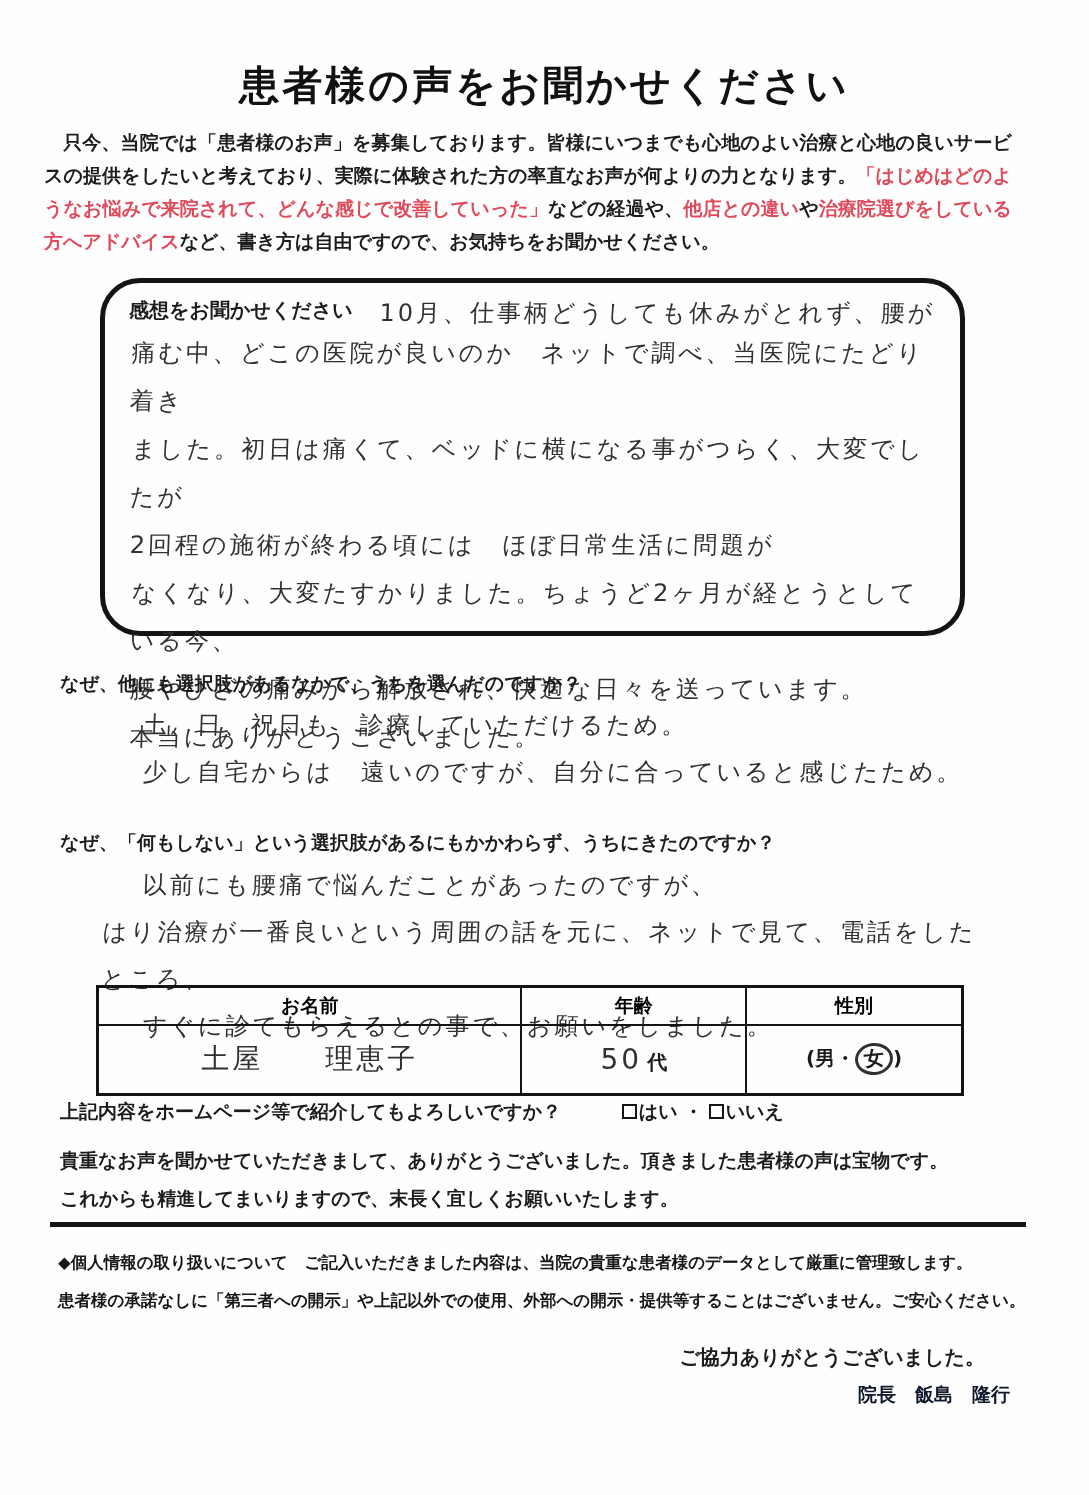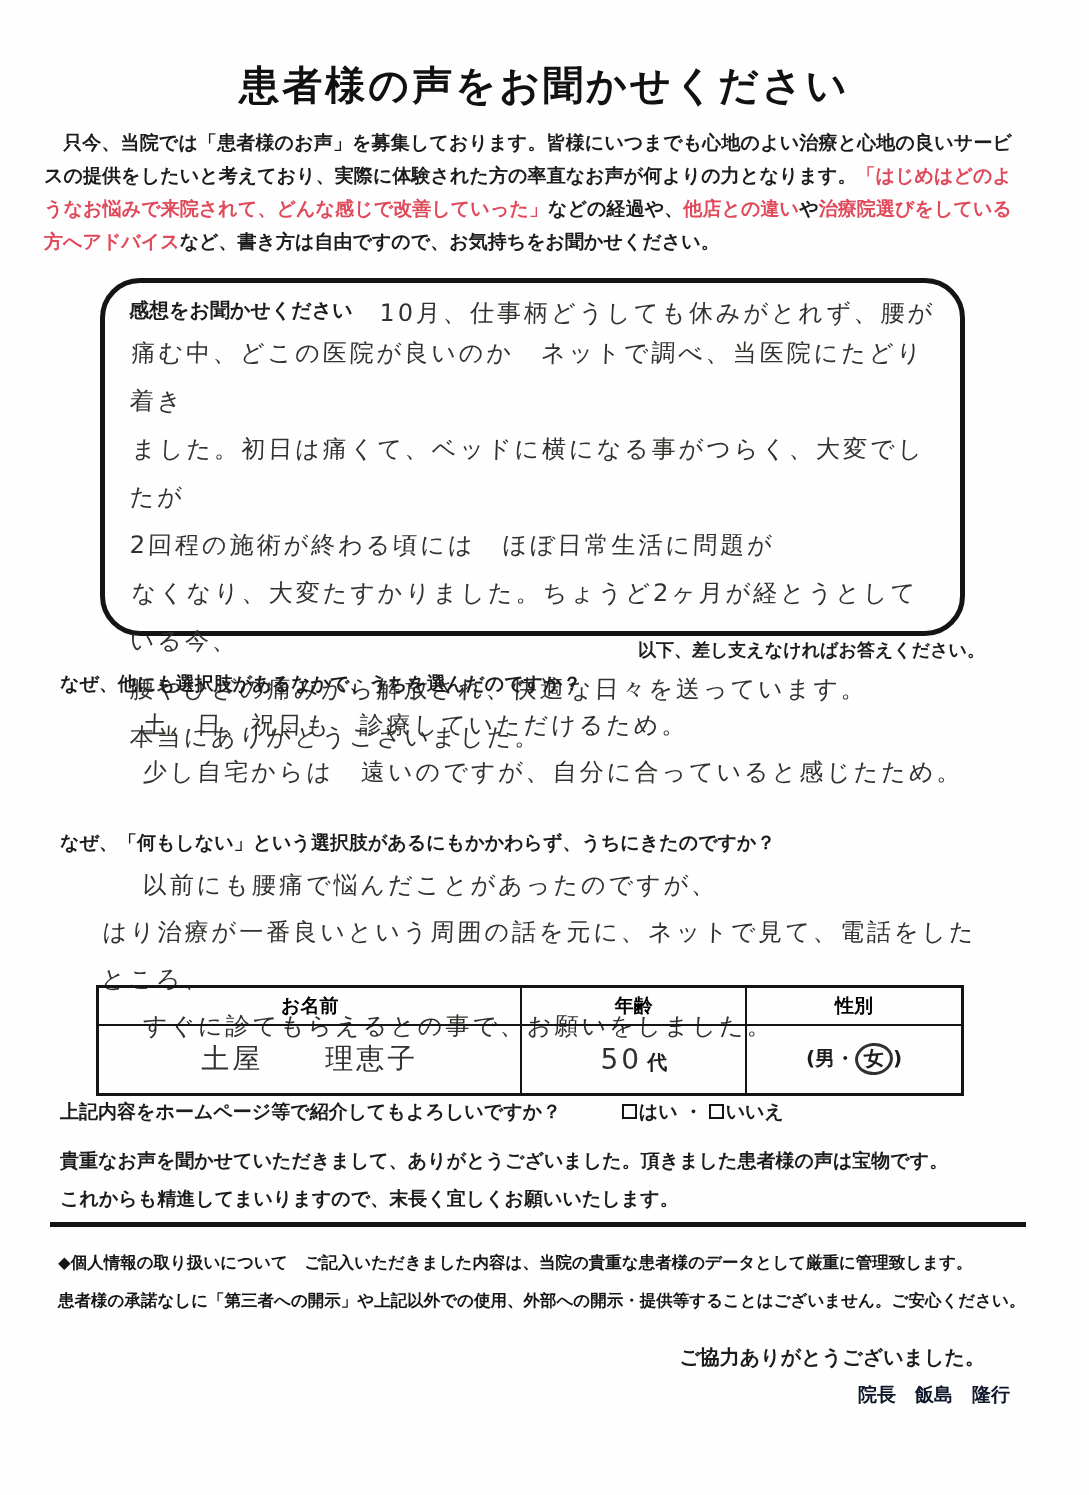--- a/index.html
+++ b/index.html
@@ -212,21 +212,20 @@
       <span class="box-label">感想をお聞かせください</span><span class="hw">10月、仕事柄どうしても休みがとれず、腰が</span>
     </div>
     <span class="hw hw-line">痛む中、どこの医院が良いのか　ネットで調べ、当医院にたどり着き</span>
     <span class="hw hw-line">ました。初日は痛くて、ベッドに横になる事がつらく、大変でしたが</span>
     <span class="hw hw-line">2回程の施術が終わる頃には　ほぼ日常生活に問題が</span>
     <span class="hw hw-line">なくなり、大変たすかりました。ちょうど2ヶ月が経とうとしている今、</span>
     <span class="hw hw-line">腰やひざの痛みから解放され、快適な日々を送っています。</span>
     <span class="hw hw-line">本当にありがとうございました。</span>
   </div>
 
-  <div class="note-right">以下、差し支えなければお答えください。</div>
 
   <div id="q1-heading" class="question-heading">なぜ、他にも選択肢があるなかで、うちを選んだのですか？</div>
   <div id="q1-answers" class="answers">
     <span class="hw hw-line hw-inset">土、日、祝日も　診療していただけるため。</span>
     <span class="hw hw-line hw-inset">少し自宅からは　遠いのですが、自分に合っていると感じたため。</span>
   </div>
 
   <div id="q2-heading" class="question-heading">なぜ、「何もしない」という選択肢があるにもかかわらず、うちにきたのですか？</div>
   <div id="q2-answers" class="answers">
     <span class="hw hw-line hw-inset">以前にも腰痛で悩んだことがあったのですが、</span>

